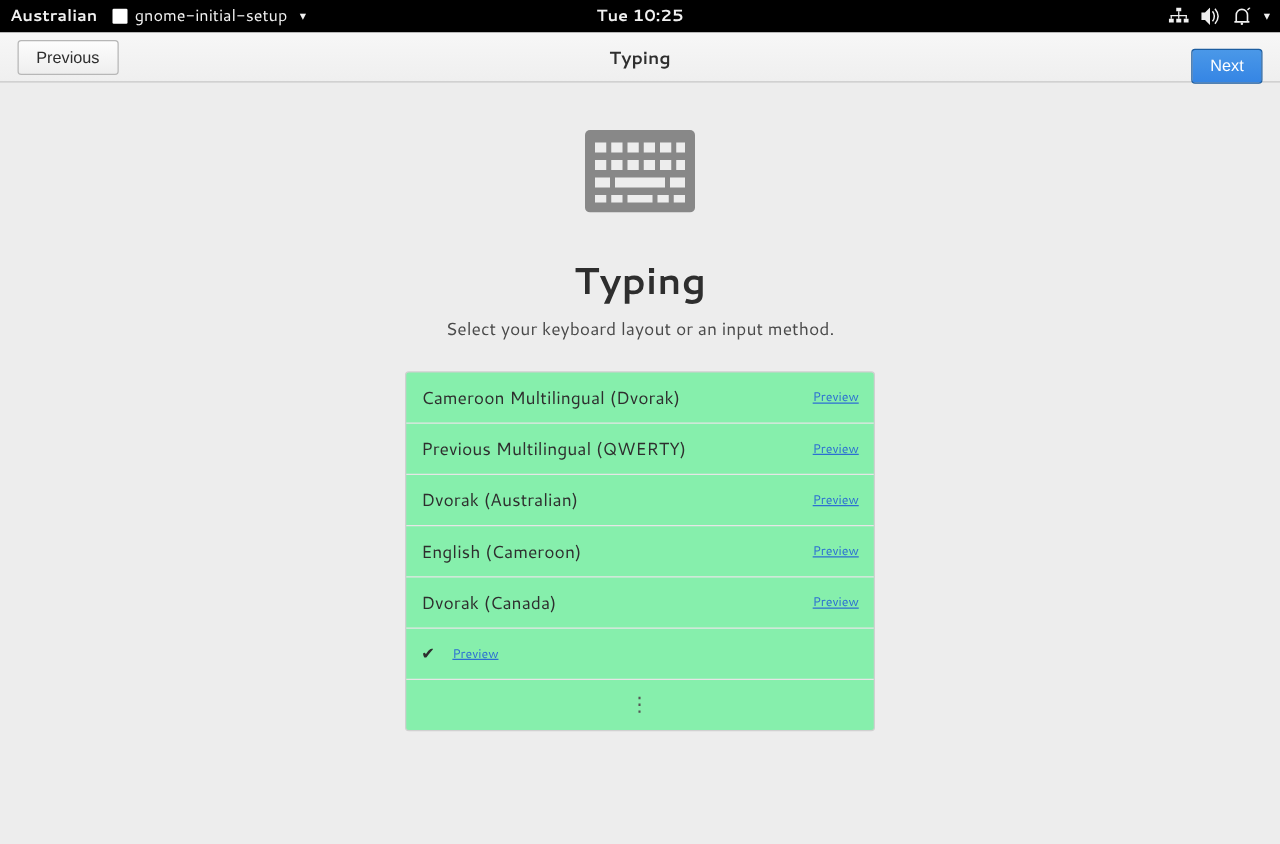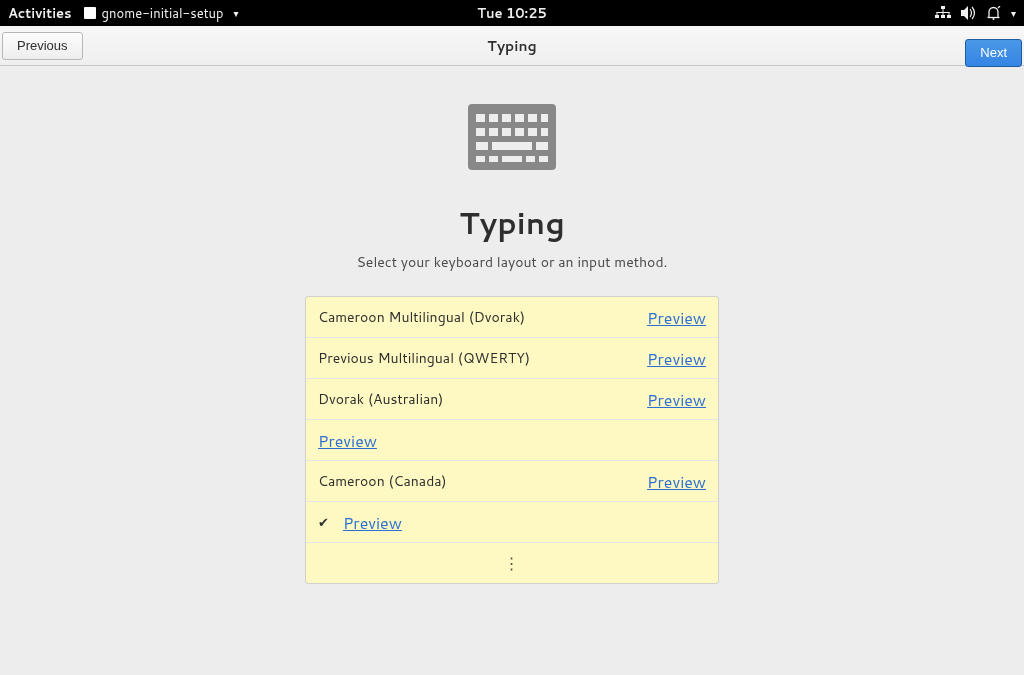--- a/index.html
+++ b/index.html
@@ -47,21 +47,21 @@
   .statusicon { display:flex; align-items:center; color:#f0f0f0;}
   .down-caret { font-size: 10px; }
 
   .headerbar {
     width: 100%;
     height: 40px;
     background: linear-gradient(#f7f7f7,#efefef);
     border-bottom: 1px solid #c7c7c7;
     display: flex;
     align-items: center;
-    padding: 0 2px;
+    padding: 0 14px;
     position: relative;
   }
   .headerbar-title {
     position: absolute;
     left: 50%; transform: translateX(-50%);
     font-weight: 700;
     color: #2e2e2e;
     font-size: 14px;
   }
   .btn {
@@ -96,61 +96,61 @@
     margin-bottom: 8px;
   }
   .page-subtitle {
     font-size: 14px;
     color: #4a4a4a;
     margin-bottom: 24px;
     text-align: center;
   }
 
   .listbox {
-    width: 414px;
-    background: #fef9c3;
+    width: 376px;
+    background: #86efac;
     border: 1px solid #d0d0d0;
     border-radius: 3px;
   }
   .row {
     display: flex;
     align-items: center;
     height: 41px;
     padding: 0 12px;
     border-bottom: 1px solid #e6e6e6;
     font-size: 14px;
     color: #2e2e2e;
   }
   .row:last-child { border-bottom: none; }
   .row-label { flex: 1; }
   .row-check { margin-right: 14px; font-size: 13px; color:#2e2e2e; }
   .row-preview {
     color: #2d6fd2;
     text-decoration: underline;
     cursor: pointer;
-    font-size: 16px;
+    font-size: 10px;
   }
   .row-more {
     justify-content: center;
     cursor: pointer;
     height: 40px;
   }
   .more-dots {
     font-size: 16px;
     letter-spacing: 1px;
     line-height: 0;
     color:#555;
   }
 </style>
 </head>
 <body>
 
 <div class="topbar">
   <div class="topbar-left">
-    <span class="activities">Activities</span>
+    <span class="activities">Australian</span>
     <span class="appmenu">
       <span class="appmenu-icon"></span>
       <span>gnome-initial-setup</span>
       <span class="appmenu-arrow">▾</span>
     </span>
   </div>
   <div class="topbar-center">Tue 10:25</div>
   <div class="topbar-right">
     <span class="statusicon">
       <svg width="16" height="14" viewBox="0 0 16 14">
@@ -238,24 +238,25 @@
       </div>
       <div class="row">
         <span class="row-label">Previous Multilingual (QWERTY)</span>
         <span class="row-preview">Preview</span>
       </div>
       <div class="row">
         <span class="row-label">Dvorak (Australian)</span>
         <span class="row-preview">Preview</span>
       </div>
       <div class="row">
-        <span class="row-preview">Preview</span>
-      </div>
-      <div class="row">
-        <span class="row-label">Cameroon (Canada)</span>
+        <span class="row-label">English (Cameroon)</span>
+        <span class="row-preview">Preview</span>
+      </div>
+      <div class="row">
+        <span class="row-label">Dvorak (Canada)</span>
         <span class="row-preview">Preview</span>
       </div>
       <div class="row">
         <span class="row-check">✔</span>
         <span class="row-preview">Preview</span>
       </div>
       <div class="row row-more">
         <span class="more-dots">⋮</span>
       </div>
     </div>

